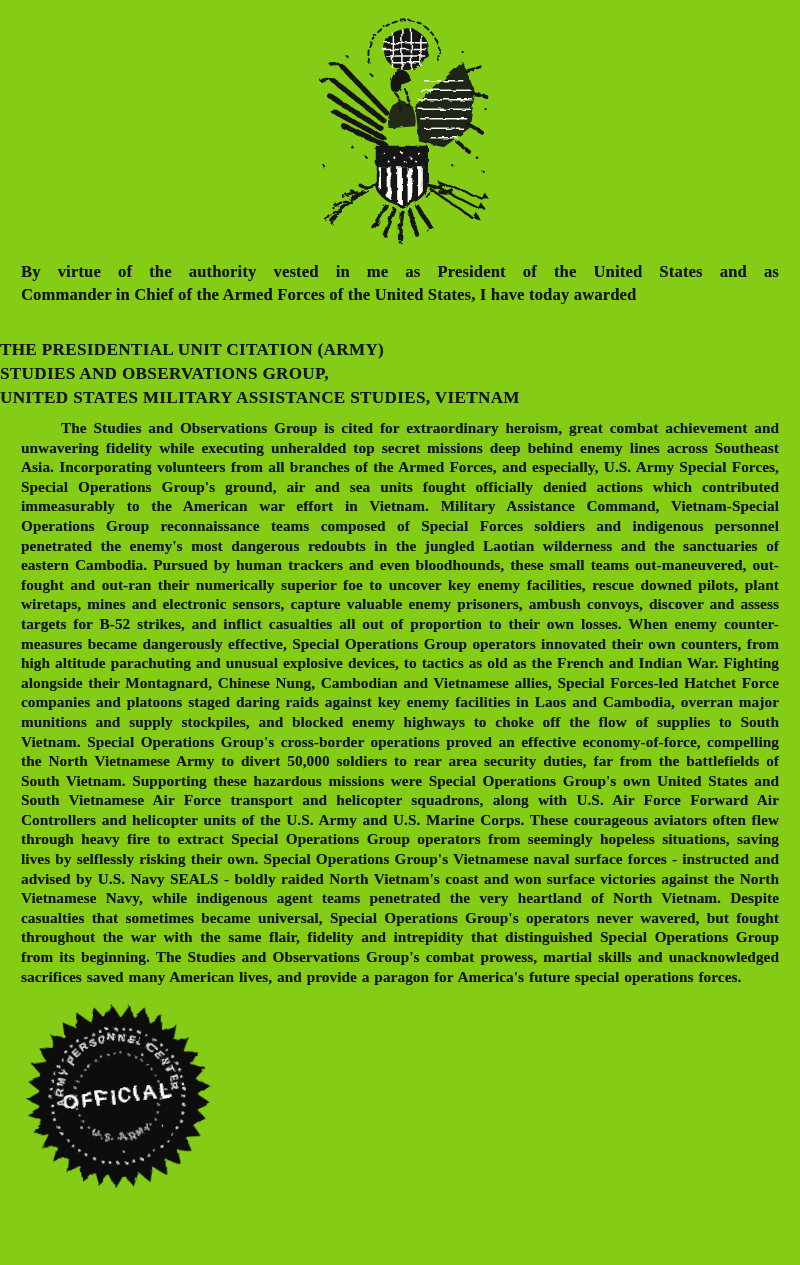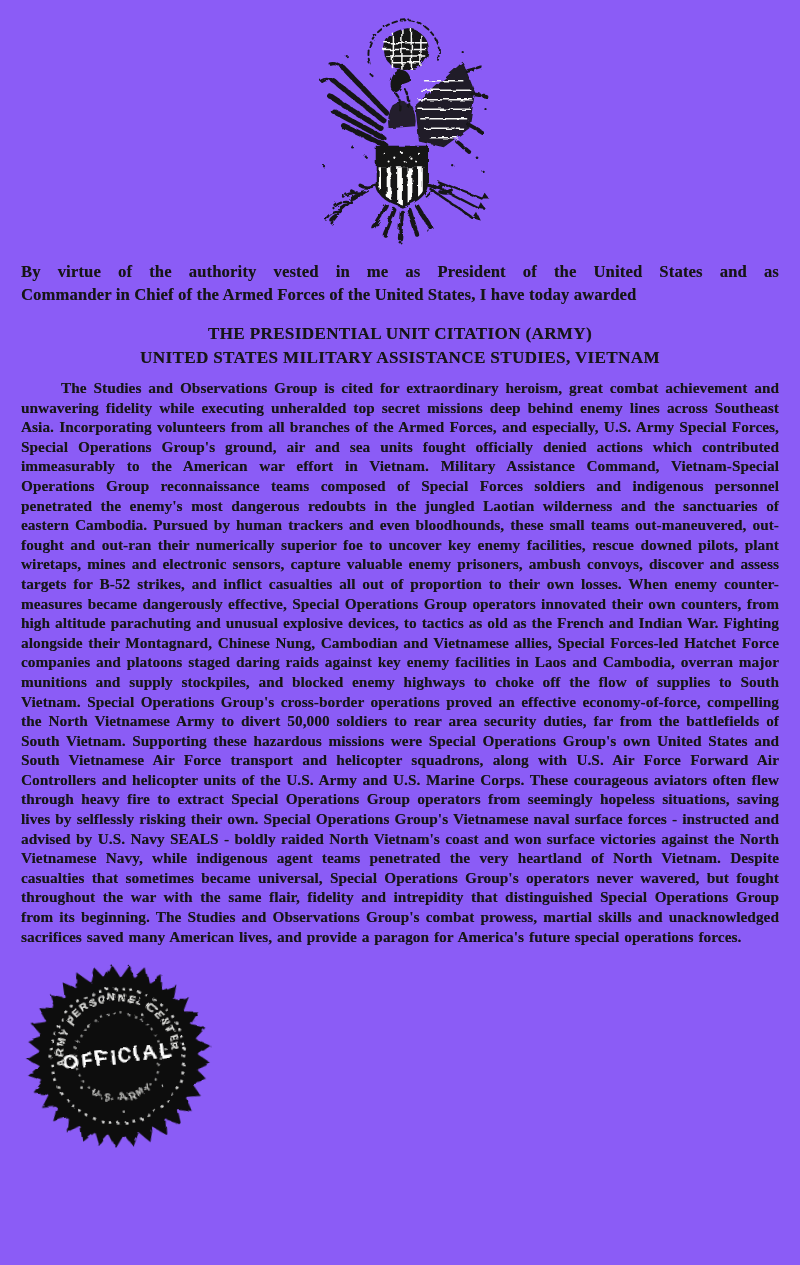--- a/index.html
+++ b/index.html
@@ -1,21 +1,21 @@
 <!DOCTYPE html>
 <html><head>
 <meta charset="utf-8">
 <title>Scanned Citation Document</title>
 <style>
   html,body{margin:0;padding:0;}
   .page{
     position:relative;
     width:800px;
     height:1265px;
-    background:#8b5cf6;
+    background:#84cc16;
     overflow:hidden;
     font-family:"Liberation Serif", serif;
     color:#161616;
   }
   .eagle-wrap{
     width:100%;
     text-align:center;
     margin:0;
     padding-top:14px;
     height:240px;
@@ -26,22 +26,22 @@
     font-weight:700;
     line-height:23px;
     letter-spacing:0.2px;
     text-shadow:0.2px 0.3px 0 rgba(10,10,10,0.5);
   }
   .preamble .justify-full{
     text-align:justify;
     text-align-last:justify;
   }
   .heading{
-    margin-top:16px;
-    text-align:center;
+    margin-top:32px;
+    text-align:left;
     font-size:17px;
     font-weight:700;
     line-height:24px;
     letter-spacing:0.4px;
     text-shadow:0.2px 0.3px 0 rgba(10,10,10,0.5);
   }
   .citation-body{
     margin:8px 21px 17px 21px;
     font-size:15.2px;
     font-weight:700;
@@ -170,20 +170,21 @@
     </svg>
   </div>
 
   <div class="preamble">
     <div class="justify-full">By virtue of the authority vested in me as President of the United States and as</div>
     <div>Commander in Chief of the Armed Forces of the United States, I have today awarded</div>
   </div>
 
   <div class="heading">
     <div>THE PRESIDENTIAL UNIT CITATION (ARMY)</div>
+    <div>STUDIES AND OBSERVATIONS GROUP,</div>
     <div>UNITED STATES MILITARY ASSISTANCE STUDIES, VIETNAM</div>
   </div>
 
   <div class="citation-body">The Studies and Observations Group is cited for extraordinary heroism, great combat achievement and unwavering fidelity while executing unheralded top secret missions deep behind enemy lines across Southeast Asia.  Incorporating volunteers from all branches of the Armed Forces, and especially, U.S. Army Special Forces, Special Operations Group's ground, air and sea units fought officially denied actions which contributed immeasurably to the American war effort in Vietnam.  Military Assistance Command, Vietnam-Special Operations Group reconnaissance teams composed of Special Forces soldiers and indigenous personnel penetrated the enemy's most dangerous redoubts in the jungled Laotian wilderness and the sanctuaries of eastern Cambodia.  Pursued by human trackers and even bloodhounds, these small teams out-maneuvered, out-fought and out-ran their numerically superior foe to uncover key enemy facilities, rescue downed pilots, plant wiretaps, mines and electronic sensors, capture valuable enemy prisoners, ambush convoys, discover and assess targets for B-52 strikes, and inflict casualties all out of proportion to their own losses.  When enemy counter-measures became dangerously effective, Special Operations Group operators innovated their own counters, from high altitude parachuting and unusual explosive devices, to tactics as old as the French and Indian War.  Fighting alongside their Montagnard, Chinese Nung, Cambodian and Vietnamese allies, Special Forces-led Hatchet Force companies and platoons staged daring raids against key enemy facilities in Laos and Cambodia, overran major munitions and supply stockpiles, and blocked enemy highways to choke off the flow of supplies to South Vietnam. Special Operations Group's cross-border operations proved an effective economy-of-force, compelling the North Vietnamese Army to divert 50,000 soldiers to rear area security duties, far from the battlefields of South Vietnam.  Supporting these hazardous missions were Special Operations Group's own United States and South Vietnamese Air Force transport and helicopter squadrons, along with U.S. Air Force Forward Air Controllers and helicopter units of the U.S. Army and U.S. Marine Corps.  These courageous aviators often flew through heavy fire to extract Special Operations Group operators from seemingly hopeless situations, saving lives by selflessly risking their own.  Special Operations Group's Vietnamese naval surface forces - instructed and advised by U.S. Navy SEALS - boldly raided North Vietnam's coast and won surface victories against the North Vietnamese Navy, while indigenous agent teams penetrated the very heartland of North Vietnam.  Despite casualties that sometimes became universal, Special Operations Group's operators never wavered, but fought throughout the war with the same flair, fidelity and intrepidity that distinguished Special Operations Group from its beginning.  The Studies and Observations Group's combat prowess, martial skills and unacknowledged sacrifices saved many American lives, and provide a paragon for America's future special operations forces.</div>
 
   <div class="seal-wrap">
     <svg viewBox="0 0 228 186" width="228" height="186" aria-hidden="true">
       <defs>
         <filter id="roughB" x="-15%" y="-15%" width="130%" height="130%">
           <feTurbulence type="fractalNoise" baseFrequency="0.06" numOctaves="3" seed="11" result="n"></feTurbulence>

